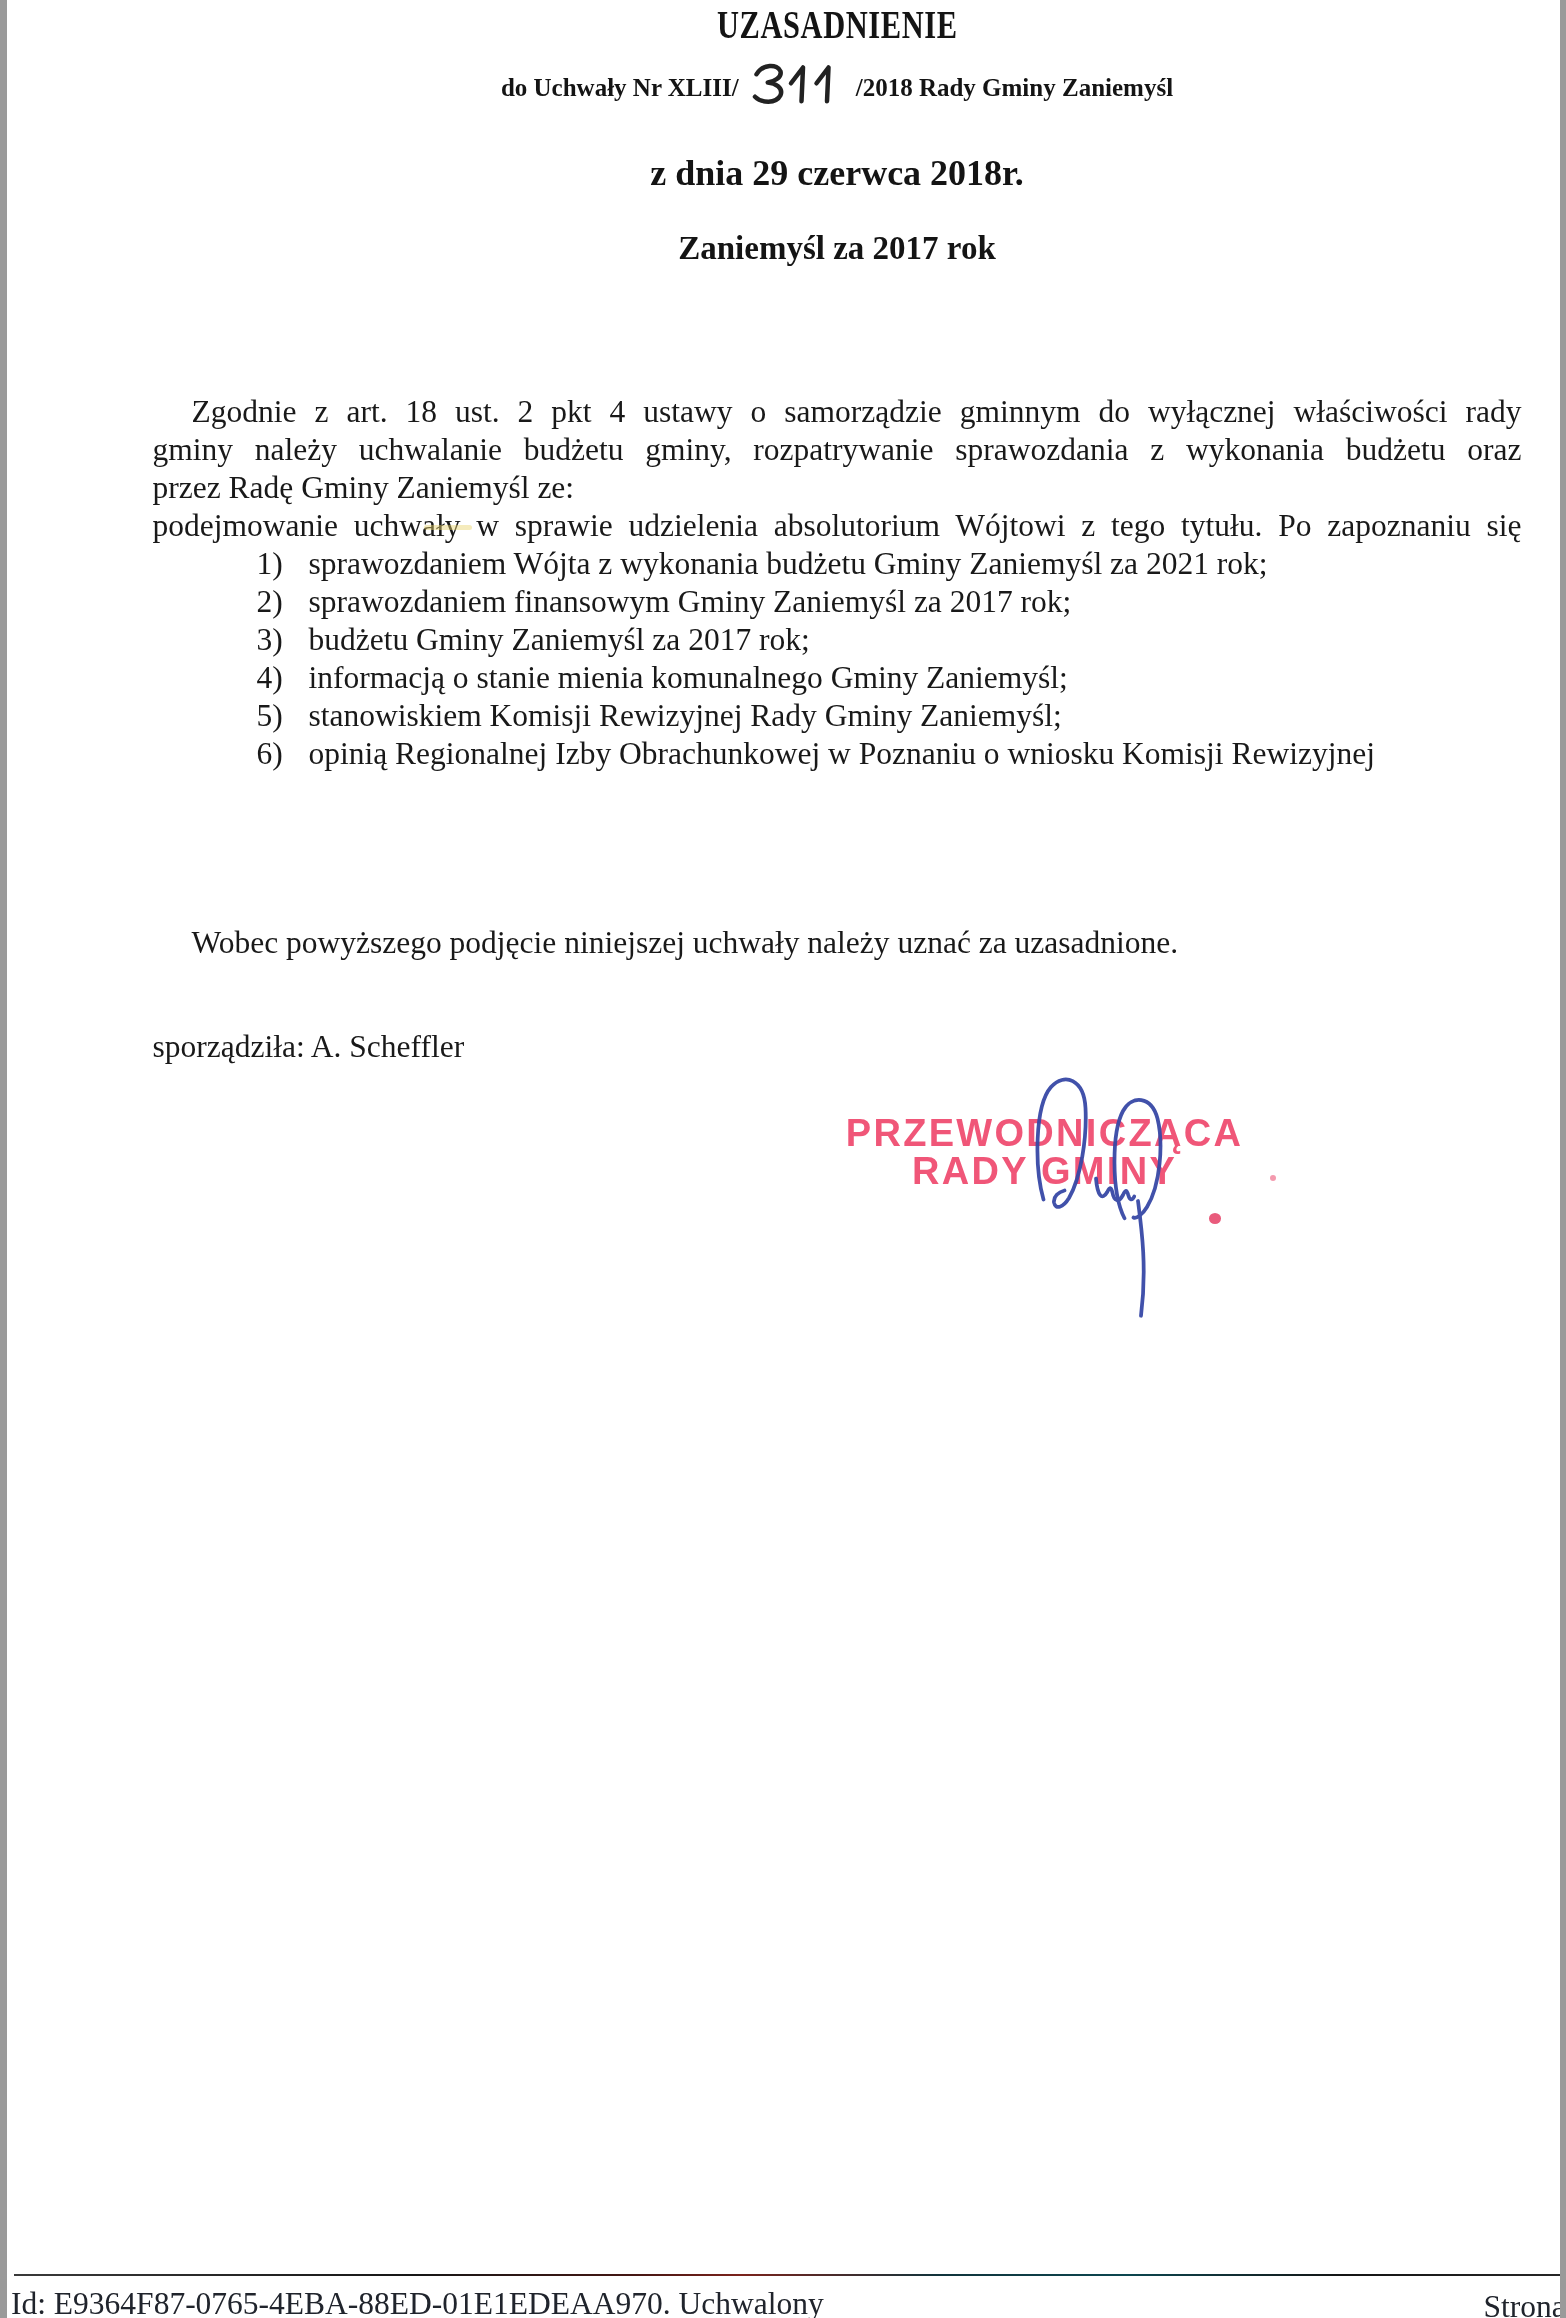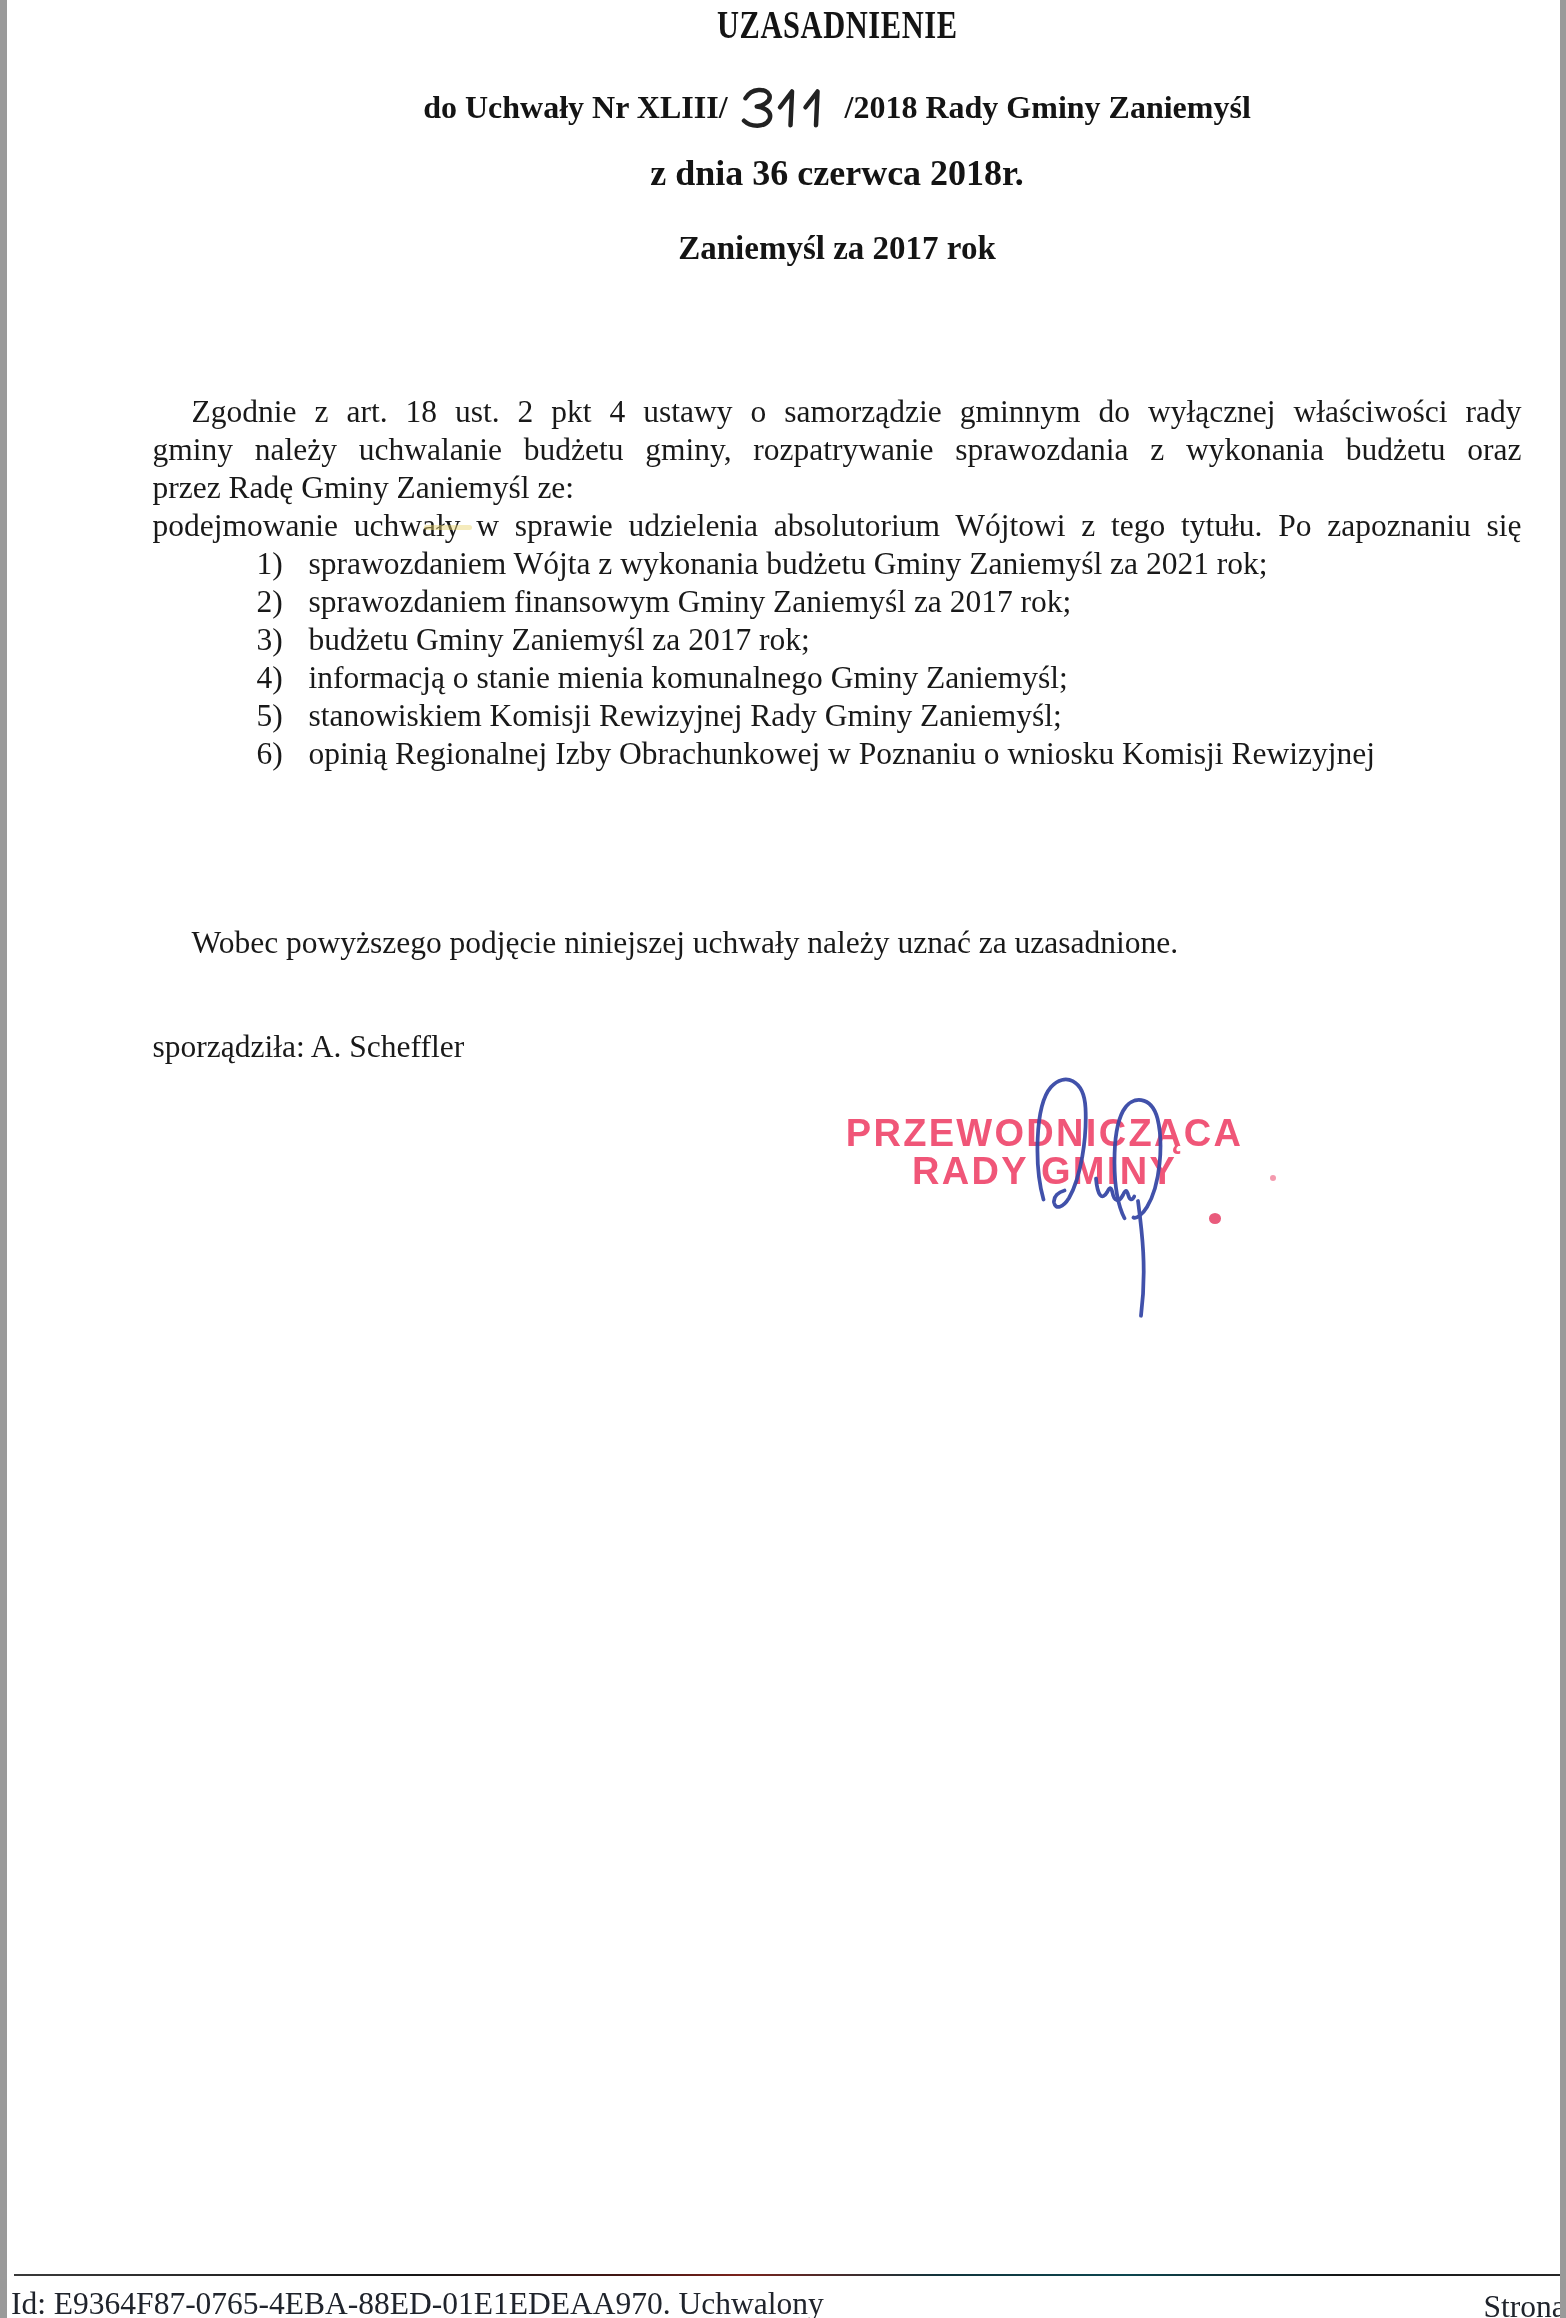--- a/index.html
+++ b/index.html
@@ -13,21 +13,21 @@
     color:#1b1b1b;
   }
   
   .title-line{
     position:absolute;left:146px;width:1369px;
     text-align:center;font-weight:bold;color:#141414;
     white-space:nowrap;
   }
   .t1{top:1.5px;font-size:39px;}
   .t1 .squeeze{display:inline-block;transform:scaleX(.78);transform-origin:center;letter-spacing:0.8px;}
-  .t2{top:83px;font-size:32px;}
+  .t2{top:59px;font-size:25px;}
   .t2 .resline{display:inline-flex;align-items:flex-end;}
   .t2 svg{margin:0 10.5px -4.5px 7.5px;}
   .t3{top:152px;font-size:36px;}
   .t4{top:225px;font-size:33px;line-height:47px;}
   .t4 .ln{white-space:nowrap;}
   
   .body-col{
     position:absolute;left:146px;width:1369px;
     font-size:31.5px;line-height:38px;color:#191919;
   }
@@ -87,21 +87,21 @@
         <g fill="none" stroke="#222222" stroke-width="6" stroke-linecap="round" stroke-linejoin="round">
           <path d="M14,20 C22,6 42,6 46,16 C48,24 38,30 29,31 C39,32 50,38 46,48 C40,60 20,58 12,50"></path>
           <path d="M60,32 L76,11 L74,56"></path>
           <path d="M94,32 L110,11 L108,56"></path>
         </g>
       </svg>
       <span>/2018 Rady Gminy Zaniemyśl</span>
     </span>
   </div>
 
-  <div class="title-line t3">z dnia 36 czerwca 2018r.</div>
+  <div class="title-line t3">z dnia 29 czerwca 2018r.</div>
 
   <div class="title-line t4">
       <div class="ln">Zaniemyśl za 2017 rok</div>
     </div>
 
   <div class="body-col blockA">
     <div>
         <div class="ln jf ind">Zgodnie z art. 18 ust. 2 pkt 4 ustawy o samorządzie gminnym do wyłącznej właściwości rady</div>
         <div class="ln jf">gminy należy uchwalanie budżetu gminy, rozpatrywanie sprawozdania z wykonania budżetu oraz</div>
         <div class="ln">przez Radę Gminy Zaniemyśl ze:</div>

